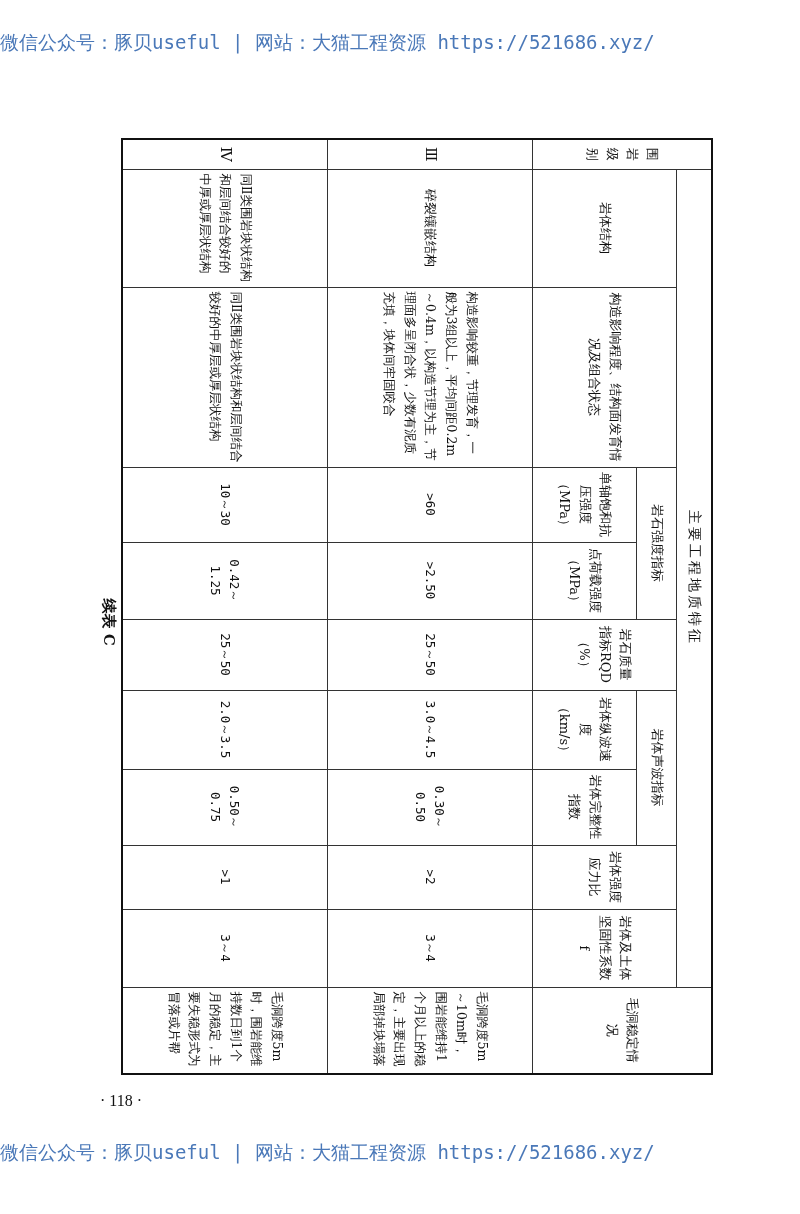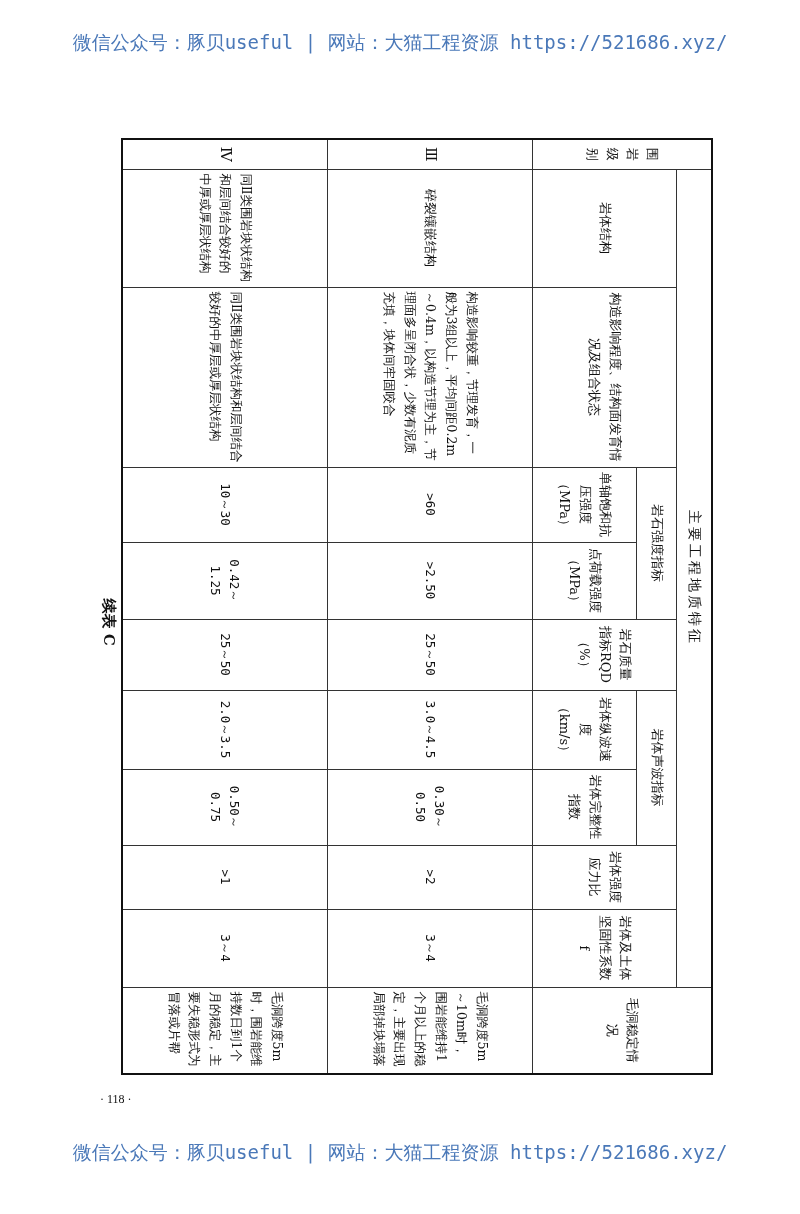--- a/index.html
+++ b/index.html
@@ -1,23 +1,23 @@
 <!DOCTYPE html>
 <html><head>
 <meta charset="utf-8">
 <style>
   html, body { margin:0; padding:0; background:#ffffff; }
   body { width:800px; height:1214px; position:relative; overflow:hidden;
          font-family:"DejaVu Serif","Liberation Serif",serif; color:#111; }
-  .watermark { position:absolute; left:0; width:800px; text-align:center;
+  .watermark { position:absolute; left:0; width:800px; 
                font-family:"DejaVu Sans Mono","Liberation Mono",monospace;
                font-size:19px; color:#4a78b8; letter-spacing:0; white-space:nowrap; }
   .wm-top { top:30px; }
   .wm-bot { top:1140px; }
-  .page-num { position:absolute; left:100px; top:1092px; font-size:12px;
+  .page-num { position:absolute; left:100px; top:1092px; font-size:16px;
               font-family:"Liberation Serif","DejaVu Serif",serif; }
   .caption { position:absolute; left:76px; top:610px; width:60px; height:24px;
              transform:rotate(90deg); transform-origin:center center;
              font-weight:bold; font-size:15px; text-align:center; white-space:nowrap; }
   
   .table-wrap { position:absolute; width:935px; height:592px;
                 left:121px; top:138px;
                 transform-origin:0 0;
                 transform:translate(592px,0) rotate(90deg); }
   table { border-collapse:collapse; width:935px; height:592px; table-layout:fixed;

